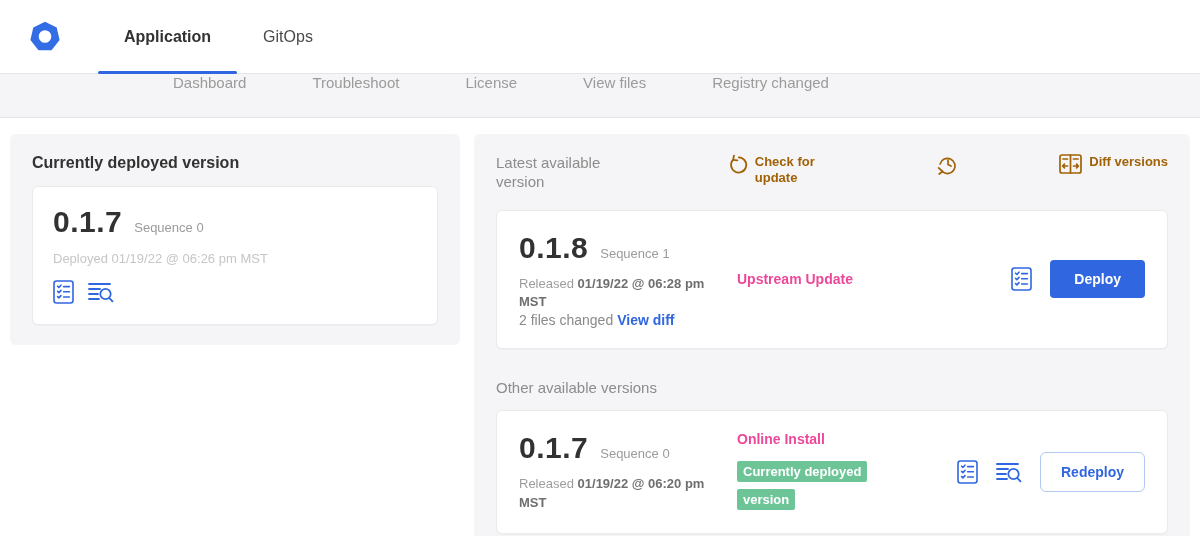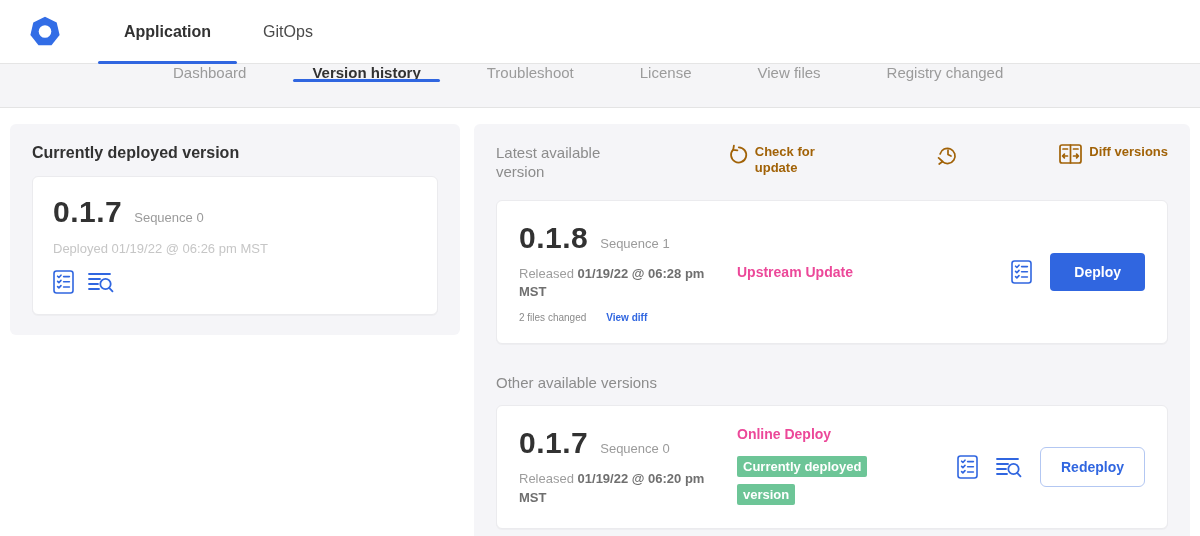--- a/index.html
+++ b/index.html
@@ -3,21 +3,21 @@
 <meta charset="utf-8">
 <style>
   * { margin:0; padding:0; box-sizing:border-box; }
   html,body { width:1200px; height:536px; }
   body {
     font-family:"Liberation Sans","DejaVu Sans",sans-serif;
     background:#ffffff; color:#323232; overflow:hidden;
   }
   
   .header {
-    height:64px; background:#fff; border-bottom:1px solid #e5e5e5;
+    height:74px; background:#fff; border-bottom:1px solid #e5e5e5;
     display:flex; align-items:stretch; padding:0 28px 0 28px;
   }
   .logo-wrap { display:flex; align-items:center; margin-right:36px; }
   .top-tabs { display:flex; align-items:stretch; }
   .top-tab {
     display:flex; align-items:center; padding:0 26px; font-size:16px;
     color:#4a4a4a; cursor:pointer; position:relative; text-decoration:none;
   }
   .top-tab.active { color:#323232; font-weight:bold; }
   .top-tab.active::after {
@@ -78,21 +78,21 @@
     line-height:1.2; cursor:pointer; text-decoration:none; align-items:flex-start;
   }
   .action-link .lbl { max-width:140px; }
   .action-link.narrow .lbl { max-width:80px; }
 
   
   .version-card { margin-top:18px; padding:20px 22px; display:flex; align-items:center; }
   .vc-left { width:212px; flex:none; }
   .released { margin-top:10px; font-size:13px; color:#9d9d9d; line-height:1.45; width:205px; }
   .released b { color:#6f6f6f; font-weight:bold; }
-  .files-line { margin-top:10px; font-size:10px; color:#8a8a8a; display:flex; gap:20px; }
+  .files-line { margin-top:0; font-size:14px; color:#8a8a8a; display:flex; gap:4px; }
   .view-diff { color:#3066e0; font-weight:bold; cursor:pointer; text-decoration:none; }
 
   .vc-mid { flex:1; padding-left:6px; }
   .source-label { font-size:14px; font-weight:bold; color:#ec4899; }
   .badge-wrap { margin-top:10px; width:175px; line-height:1.75; }
   .deployed-badge {
     background:#6dc597; color:#fff; font-size:13px; font-weight:bold;
     padding:3px 6px; border-radius:2px; -webkit-box-decoration-break:clone;
     box-decoration-break:clone;
   }
@@ -127,21 +127,20 @@
     </span>
   </div>
   <div class="top-tabs">
     <a class="top-tab active">Application</a>
     <a class="top-tab">GitOps</a>
   </div>
 </div>
 
 <div class="subnav">
   <a class="subnav-item">Dashboard</a>
-  <a class="subnav-item active">Version history</a>
   <a class="subnav-item">Troubleshoot</a>
   <a class="subnav-item">License</a>
   <a class="subnav-item">View files</a>
   <a class="subnav-item">Registry changed</a>
 </div>
 
 <div class="main">
 
   <div class="panel left">
     <div class="panel-title">Currently deployed version</div>
@@ -258,21 +257,21 @@
         <div class="version-line">
           <span class="version-num">0.1.7</span>
           <span class="sequence">Sequence 0</span>
         </div>
         <div class="released">
           <span>Released</span>
           <b>01/19/22 @ 06:20 pm MST</b>
         </div>
       </div>
       <div class="vc-mid">
-        <div class="source-label">Online Deploy</div>
+        <div class="source-label">Online Install</div>
         <div class="badge-wrap">
           <span class="deployed-badge">Currently deployed version</span>
         </div>
       </div>
       <div class="vc-right">
         <span class="blue-icon">
           <svg width="21" height="24" viewBox="0 0 21 24" stroke="currentColor" fill="none" stroke-width="1.6" stroke-linecap="round" stroke-linejoin="round">
             <rect x="1" y="1" width="19" height="22" rx="2.5"></rect>
             <path d="M4.6 6.2l1.3 1.3 2.1-2.3"></path>
               <line x1="10.6" y1="6.6" x2="16.4" y2="6.6"></line>

